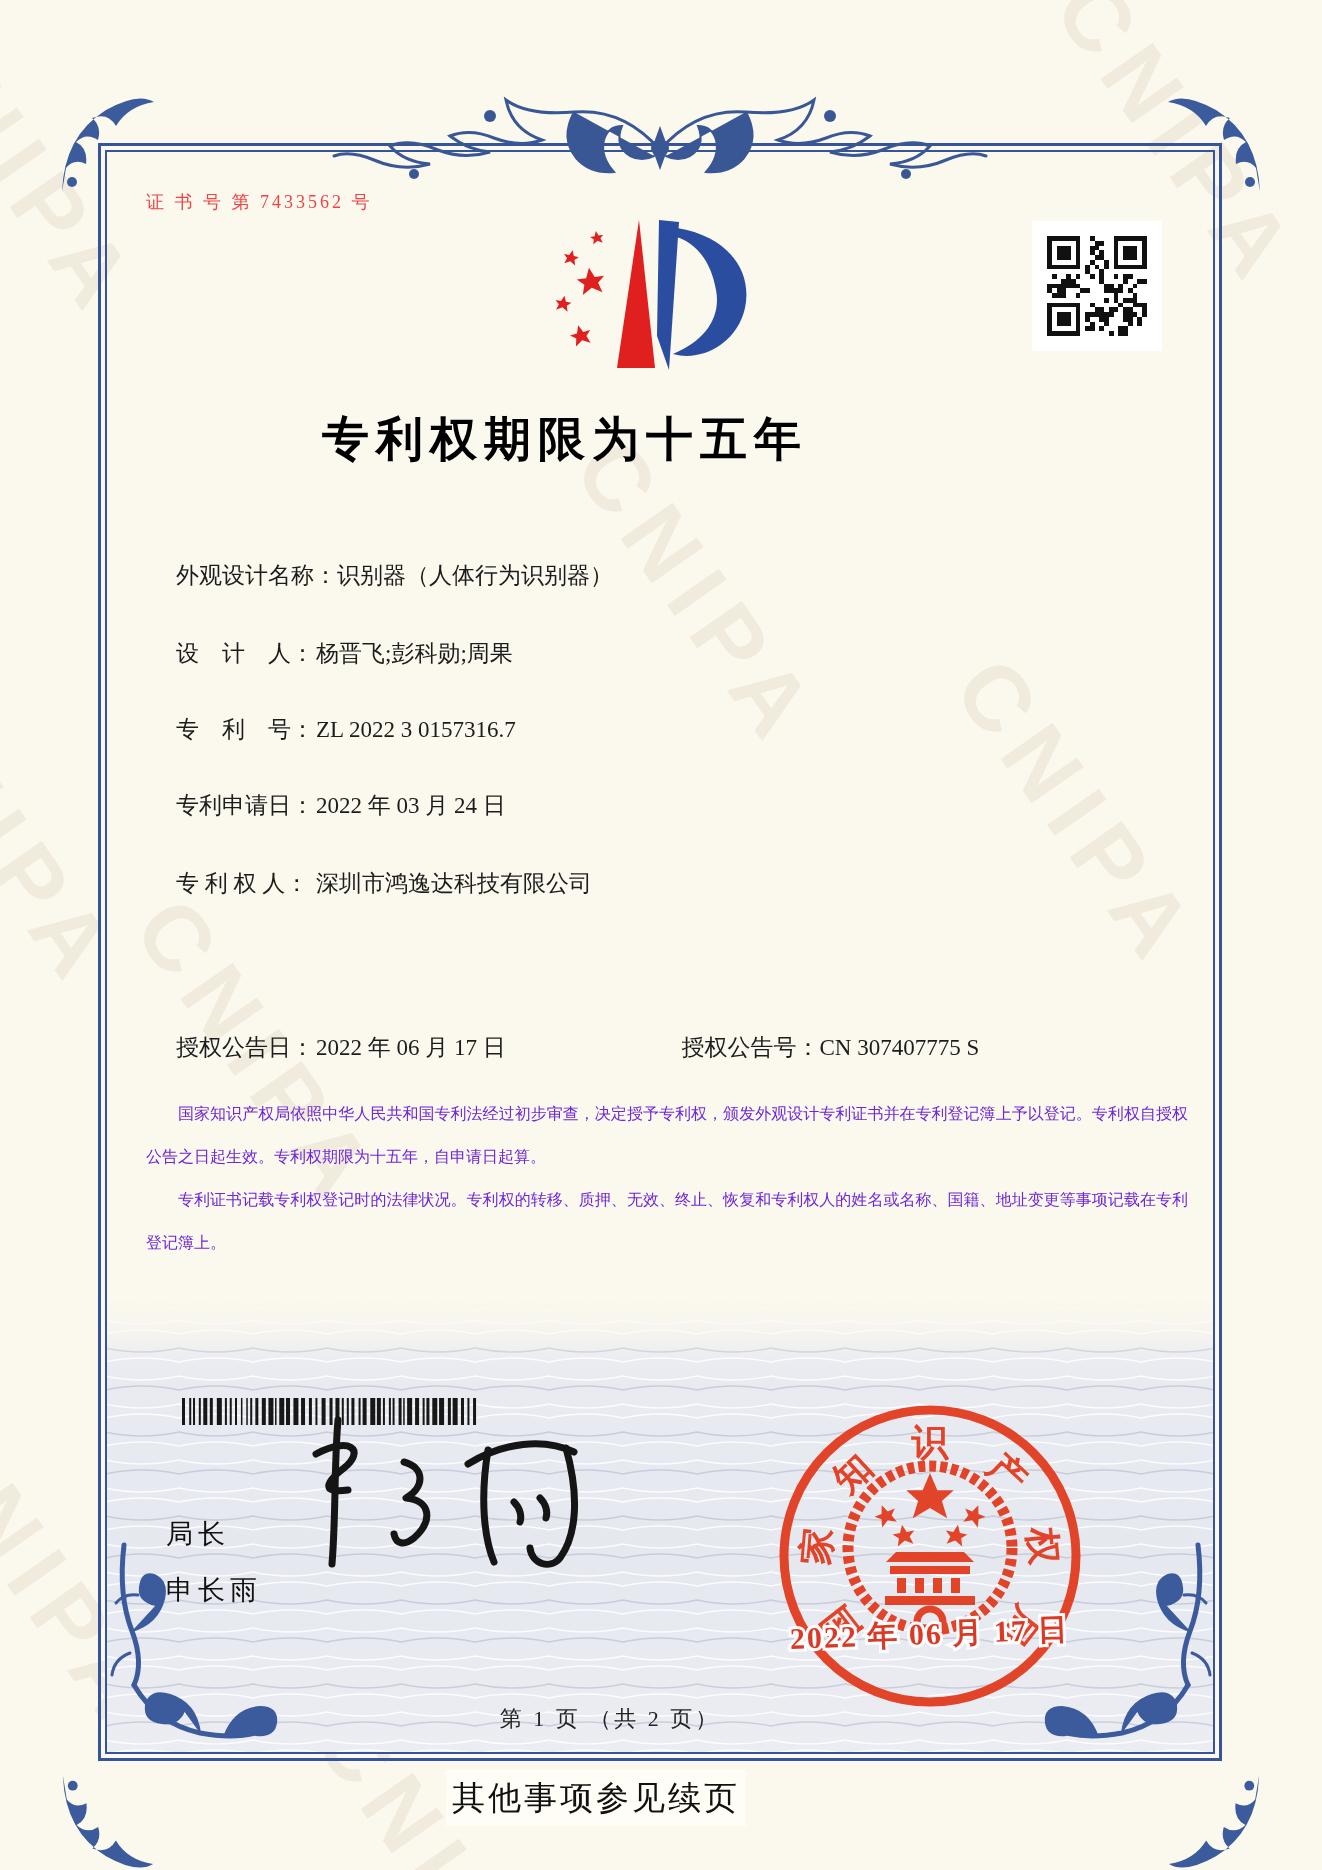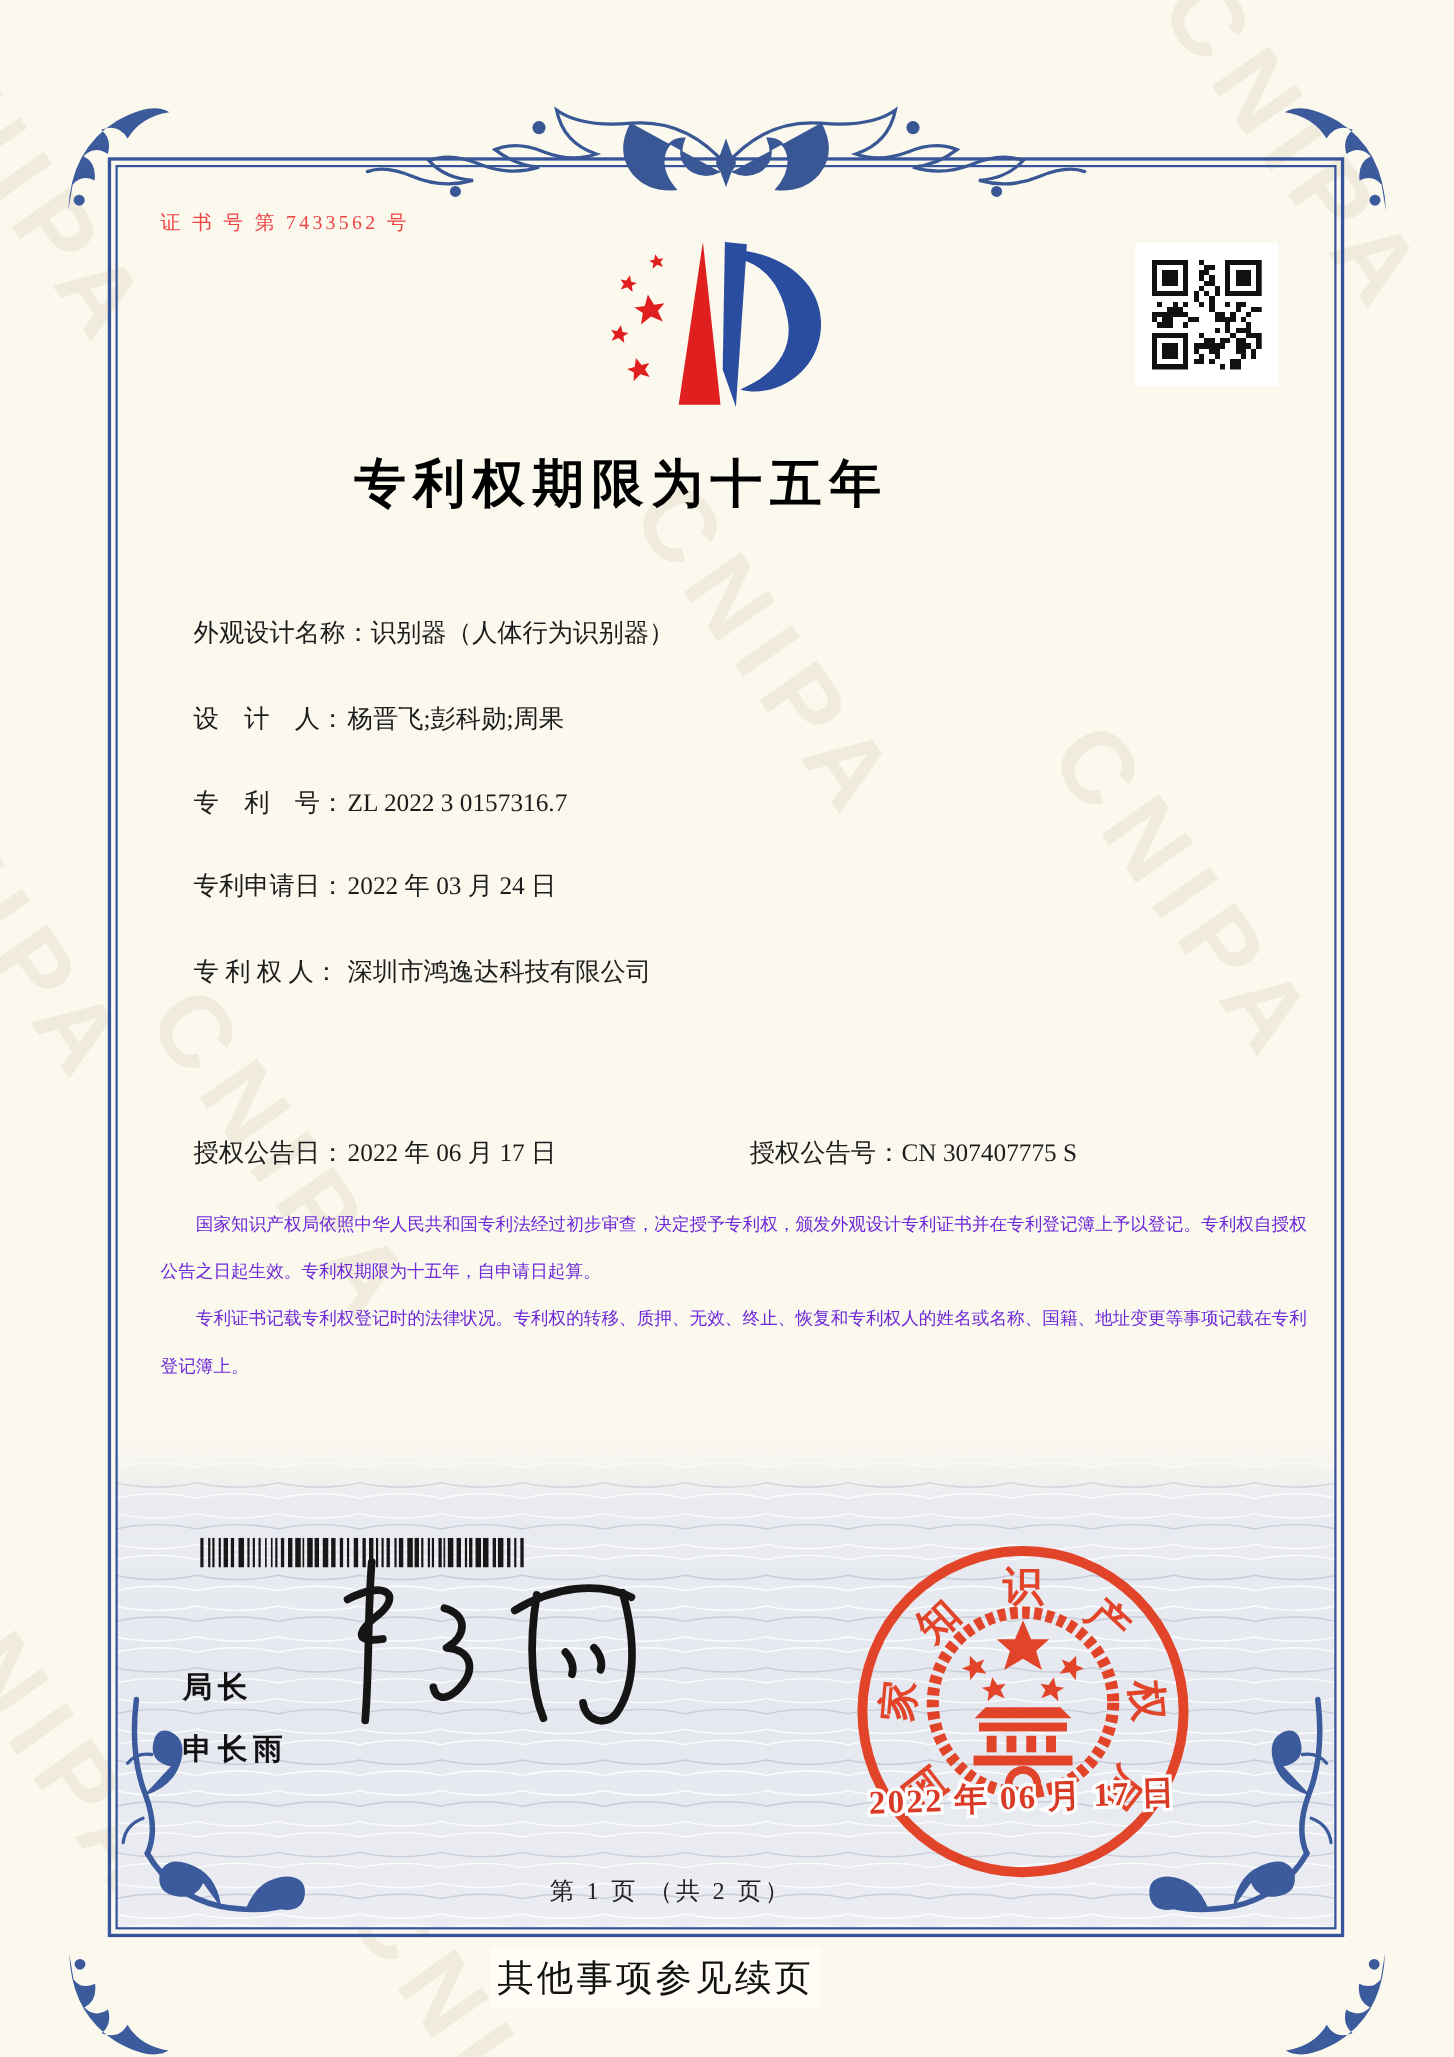--- a/index.html
+++ b/index.html
@@ -20,21 +20,21 @@
   .grant2{margin-left:170px;}
   .paras{position:absolute;left:146px;top:1092px;width:1042px;font-size:16px;line-height:43px;
          text-align:justify;color:#6d28d9;}
   .paras p{margin:0;text-indent:2em;}
   .waves{position:absolute;left:105px;top:1300px;width:1110px;height:454px;
          background:linear-gradient(180deg,#f5f3ee 0,#e9ebf1 70px,#e5e8ef 260px,#ecedf3 100%);}
   .waves:before{content:"";position:absolute;left:0;top:0;right:0;height:60px;
          background:linear-gradient(180deg,#fbf8ee,rgba(251,248,238,0));}
   .barcode-box{position:absolute;left:182px;top:1398px;}
   .director{position:absolute;left:166px;font-family:"Liberation Sans",sans-serif;
-            font-weight:700;font-size:27px;letter-spacing:5px;color:#111;}
+            font-weight:400;font-size:27px;letter-spacing:5px;color:#111;}
   .qr-box{position:absolute;left:1032px;top:221px;width:130px;height:130px;background:#fff;}
   .footer-page{position:absolute;left:50px;top:1704px;width:1120px;text-align:center;
                font-size:22px;letter-spacing:3px;color:#222;}
   .bottom-note{position:absolute;left:446px;top:1770px;width:300px;height:56px;background:#fffdf6;
                display:flex;align-items:center;justify-content:center;font-size:33px;
                letter-spacing:3px;color:#111;}
   .abs{position:absolute;}
 </style>
 </head>
 <body>

